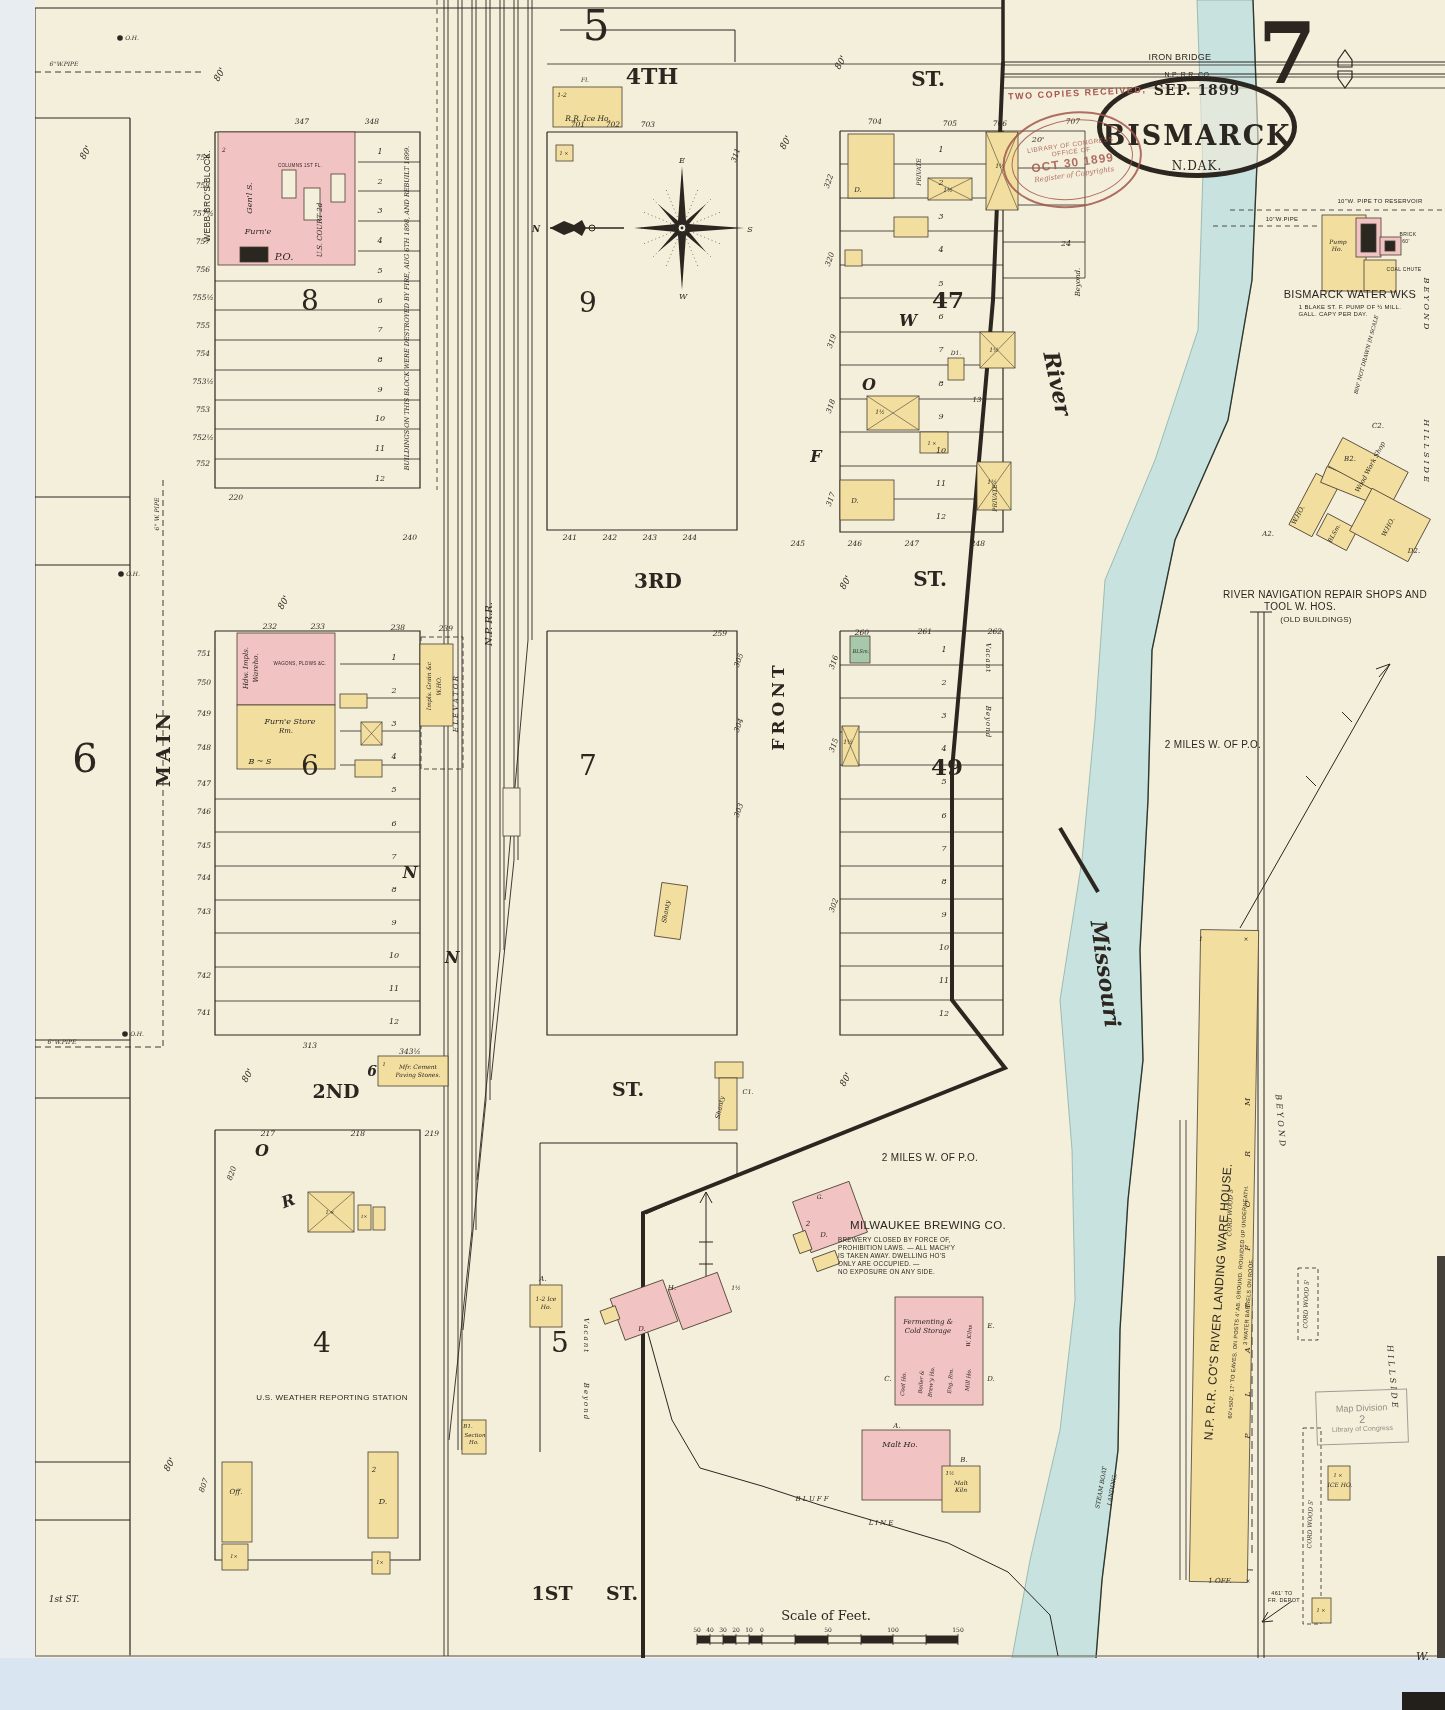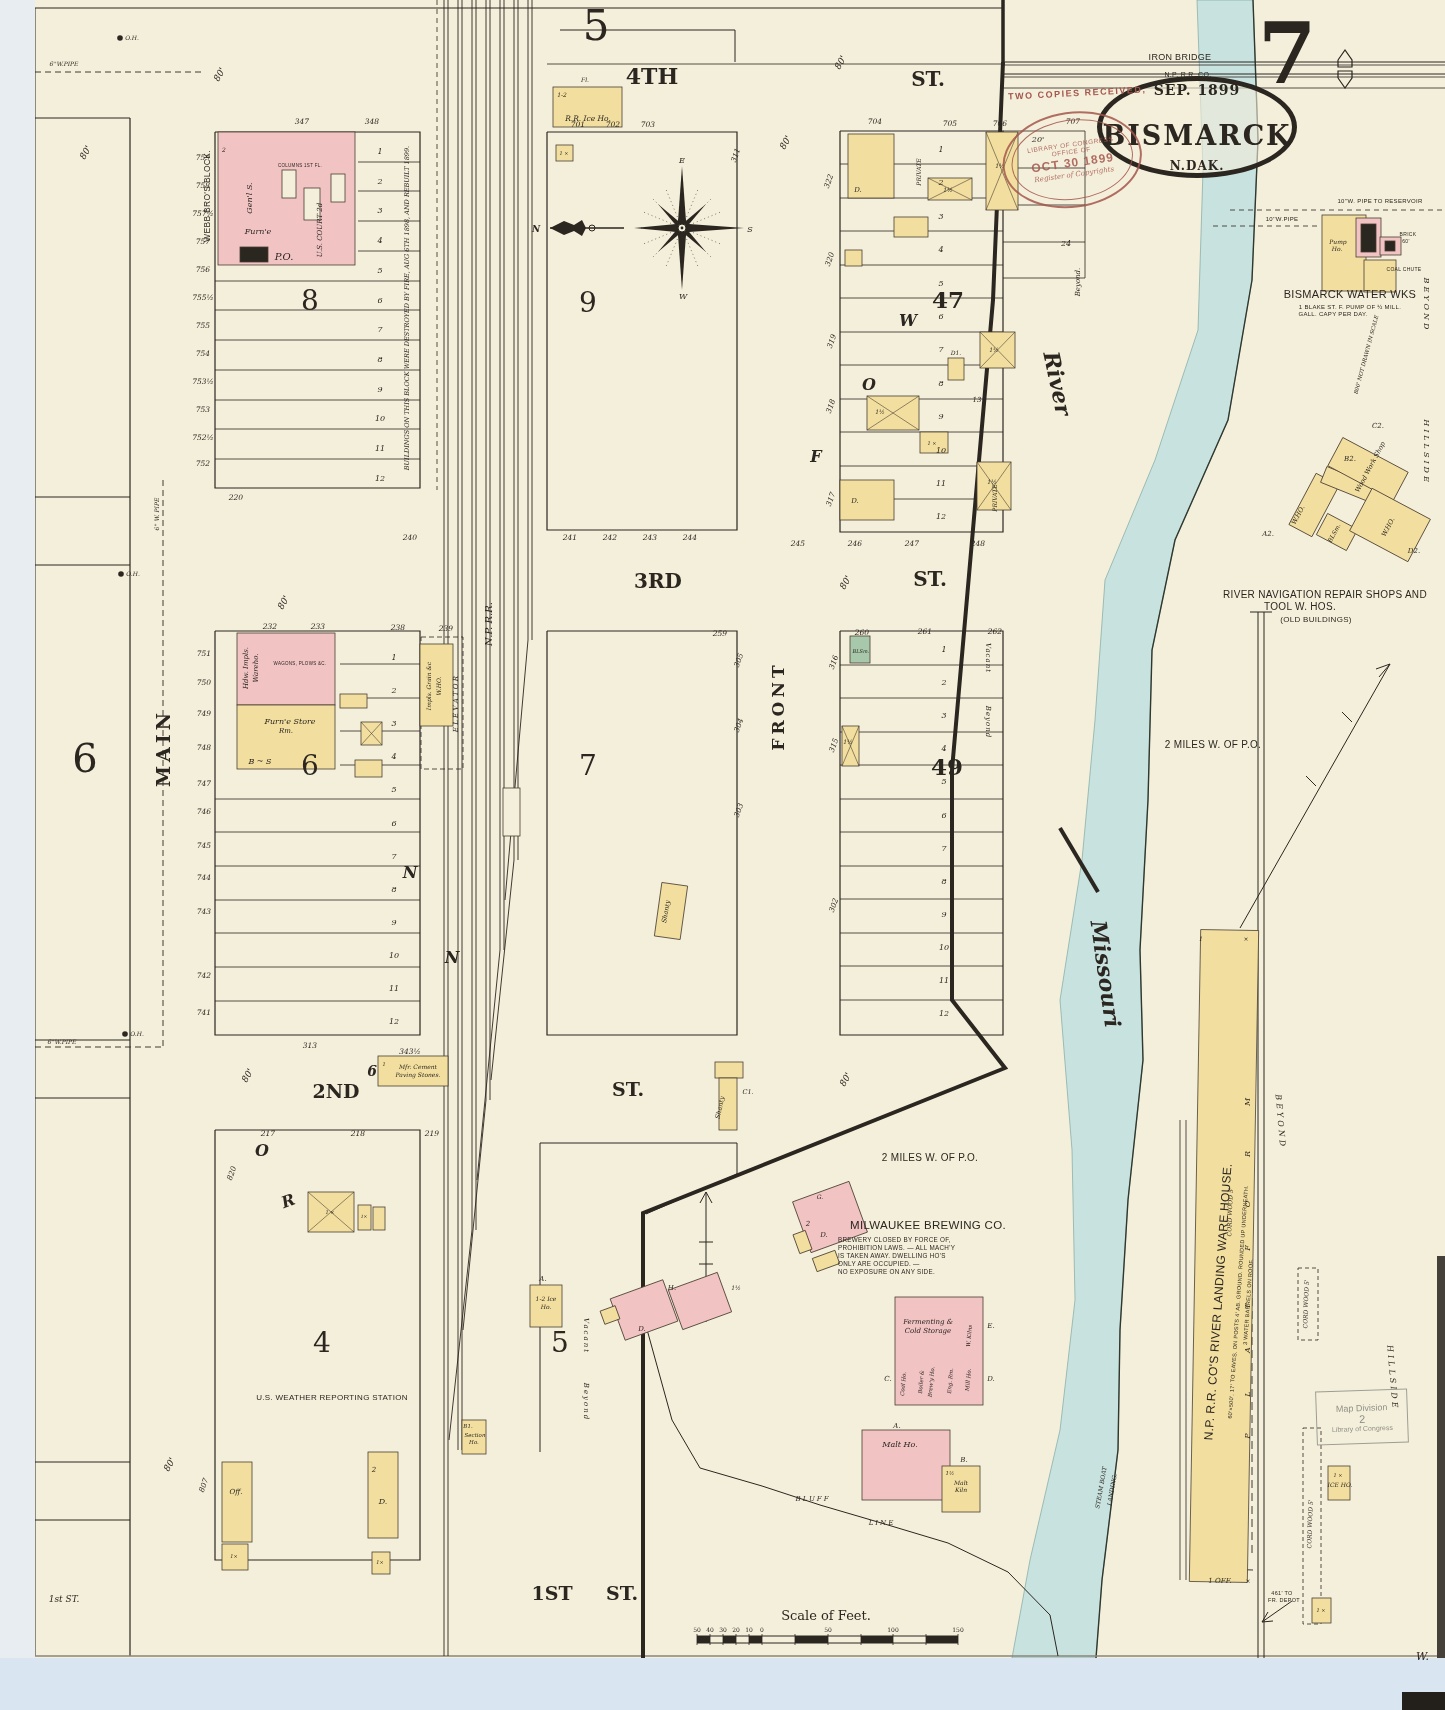--- a/index.html
+++ b/index.html
@@ -13,21 +13,21 @@
   .f-it{font-family:"DejaVu Serif","Liberation Serif",serif;font-style:italic;}
   .f-cu{font-family:"DejaVu Serif","Liberation Serif",serif;font-style:italic;font-weight:bold;}
   .f-an{font-family:"Liberation Sans",sans-serif;letter-spacing:.3px;}
   .f-sc{font-family:"DejaVu Serif","Liberation Serif",serif;}
   .overlay{position:absolute;color:#2b2620;}
   #page-number{font-family:"DejaVu Serif",serif;font-weight:bold;font-size:84px;line-height:1;}
   #title-oval{border:5px solid #2b2620;border-radius:50%;display:flex;flex-direction:column;
       align-items:center;justify-content:center;text-align:center;background:rgba(244,239,219,.6);}
   #title-oval .t1{font-size:14px;font-family:"DejaVu Serif",serif;font-weight:bold;letter-spacing:1px;}
   #title-oval .t2{font-size:27px;font-family:"DejaVu Serif",serif;font-weight:bold;letter-spacing:2px;line-height:1;margin-top:14px;}
-  #title-oval .t3{font-size:12px;font-family:"DejaVu Serif",serif;font-weight:bold;letter-spacing:1px;}
+  #title-oval .t3{font-size:12px;font-family:"DejaVu Serif",serif;font-weight:normal;letter-spacing:1px;}
   #received-note{color:#a5574d;font-size:9px;letter-spacing:1.5px;transform:rotate(-3deg);font-weight:bold;}
   #copyright-stamp{width:136px;height:92px;transform:rotate(-8deg);opacity:.85;}
   #copyright-stamp .outer{width:100%;height:100%;border:2px solid #a5574d;border-radius:50%;
       display:flex;align-items:center;justify-content:center;}
   #copyright-stamp .inner{width:88%;height:84%;border:1px solid #a5574d;border-radius:50%;color:#a5574d;
       display:flex;flex-direction:column;align-items:center;justify-content:center;text-align:center;}
   #copyright-stamp .s1,#copyright-stamp .s2{font-size:6.5px;letter-spacing:.5px;}
   #copyright-stamp .s3{font-size:12px;font-weight:bold;letter-spacing:1px;margin:1px 0;}
   #copyright-stamp .s4{font-size:7px;font-family:"DejaVu Serif",serif;font-style:italic;}
   #mapdiv-stamp{border:1.5px solid #90908a;color:#80807a;opacity:.85;transform:rotate(-2deg);

